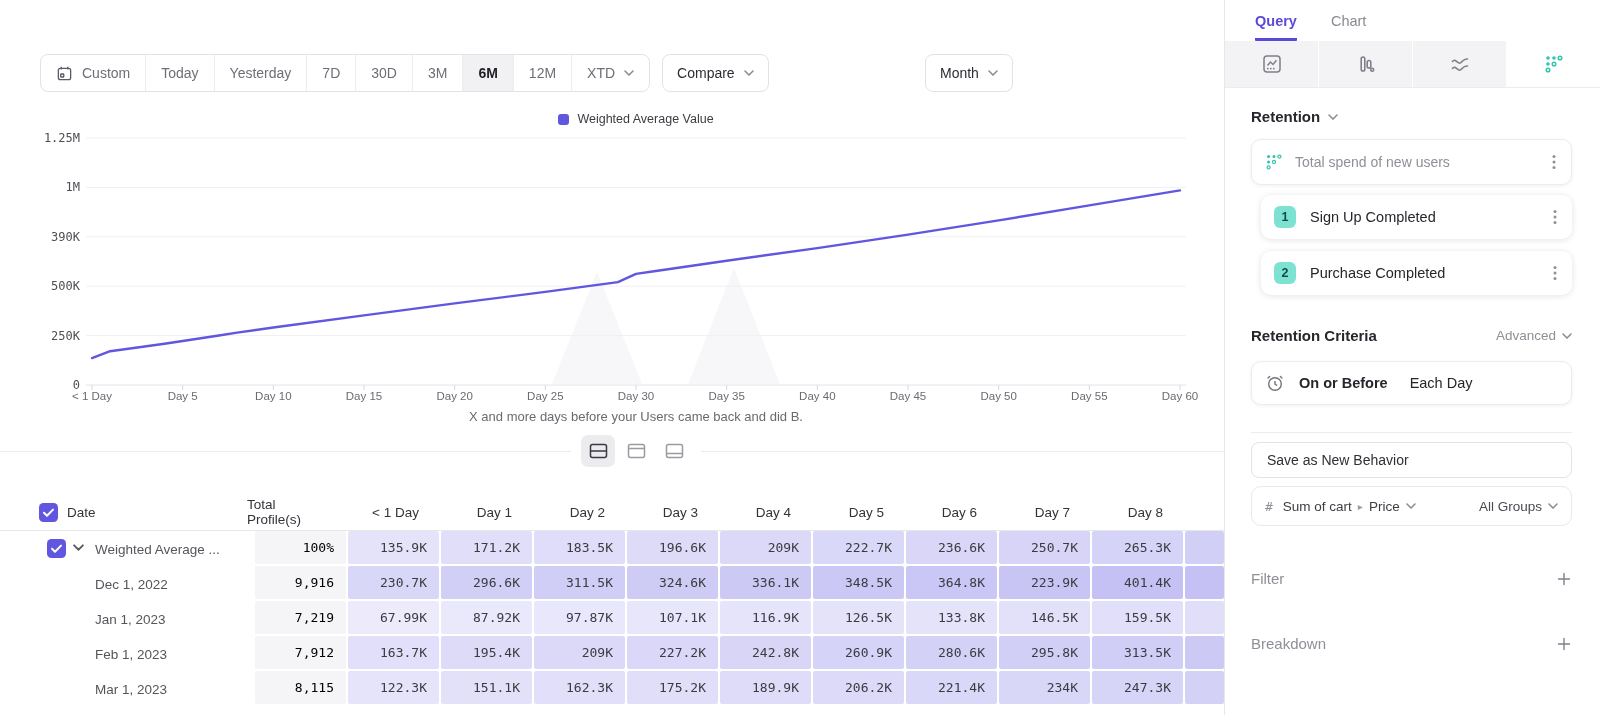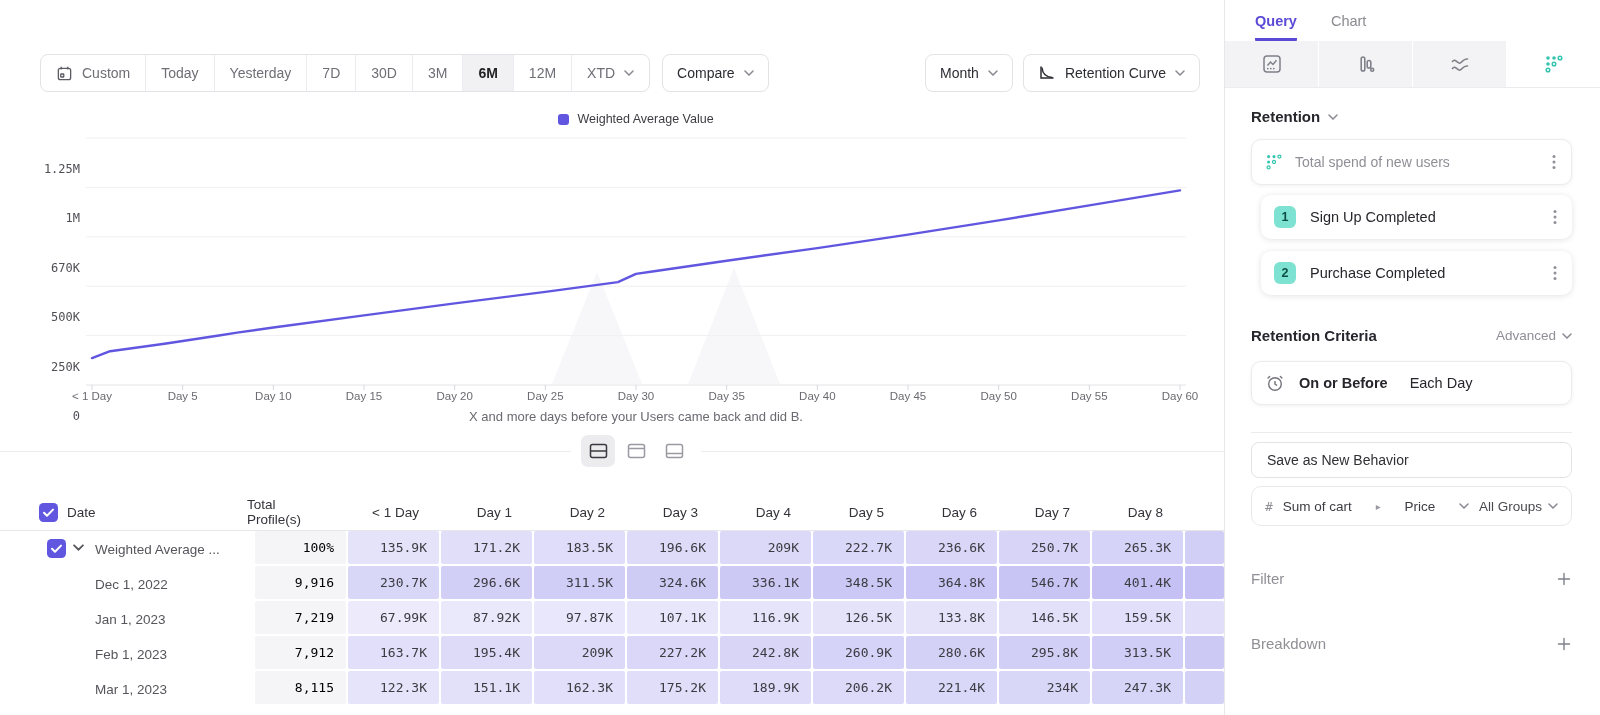--- a/index.html
+++ b/index.html
@@ -1,18 +1,18 @@
 <!DOCTYPE html>
 <html><head>
 <meta charset="utf-8">
 <style>
   html,body { margin:0; padding:0; background:#fff; }
   .app { position:relative; width:1600px; height:715px; background:#fff; overflow:hidden;
          font-family:"Liberation Sans",sans-serif; color:#2c2c33; }
-  .mono { font-family:"DejaVu Sans Mono",monospace;margin-top:31px; }
+  .mono { font-family:"DejaVu Sans Mono",monospace; }
 
   
   .toolbar { position:absolute; left:40px; top:54px; display:flex; align-items:center; gap:12px; }
   .toolbar-right { position:absolute; left:925px; top:54px; display:flex; gap:10px; }
   .seg { display:flex; border:1px solid #e3e3e7; border-radius:8px; background:#fff; height:38px; box-sizing:border-box; overflow:hidden; }
   .seg-btn { display:flex; align-items:center; gap:9px; padding:0 15px; font-size:14px; color:#6e6e76;
              border-right:1px solid #ececf0; cursor:pointer; white-space:nowrap; }
   .seg-btn:last-child { border-right:none; }
   .seg-btn.active { background:#f1f1f3; color:#1f1f24; font-weight:bold; }
   .btn { display:flex; align-items:center; gap:9px; border:1px solid #e3e3e7; border-radius:8px; padding:0 14px;
@@ -80,21 +80,21 @@
   .criteria-title { font-size:15px; font-weight:bold; color:#26262c; }
   .advanced { display:flex; align-items:center; gap:6px; font-size:13.5px; color:#8f8f97; cursor:pointer; }
   .criteria-card { height:44px; margin-top:17px; gap:14px; }
   .cond { font-size:14.5px; font-weight:bold; color:#26262c; cursor:pointer; }
   .window { font-size:14.5px; color:#26262c; margin-left:8px; cursor:pointer; }
   .sb-divider { height:1px; background:#ececef; margin-top:27px; }
   .save-btn { margin-top:9px; height:36px; border:1px solid #e3e3e7; border-radius:8px; display:flex; align-items:center;
               padding:0 15px; font-size:14px; color:#2f2f35; background:#fff; cursor:pointer; box-sizing:border-box; }
   .measure-box { height:40px; margin-top:8px; gap:10px; box-shadow:none; border-color:#e9e9ed; }
   .hash { font-family:"DejaVu Sans Mono",monospace; font-size:13px; color:#8f8f97; }
-  .measure-label { font-size:13.5px; color:#3c3c43; display:flex; align-items:center; gap:6px; flex:1; cursor:pointer;justify-content:space-between; }
+  .measure-label { font-size:13.5px; color:#3c3c43; display:flex; align-items:center; gap:6px; flex:1; cursor:pointer; }
   .prop-arrow { color:#9a9aa2; font-size:10px; }
   .groups { display:flex; align-items:center; gap:6px; font-size:13.5px; color:#4a4a52; cursor:pointer; }
   .add-row { display:flex; justify-content:space-between; align-items:center; margin-top:44px; }
   .add-row-label { font-size:15px; color:#8f8f97; }
   .plus { cursor:pointer; line-height:0; }
 </style>
 </head>
 <body>
 
 <div class="app">
@@ -147,34 +147,20 @@
           <svg width="10" height="6" viewBox="0 0 10 6" fill="none" stroke="currentColor" stroke-width="1.5" stroke-linecap="round">
               <path d="M1 1l4 4 4-4"></path>
             </svg>
         </span>
       </div>
     </div>
 
     <div class="toolbar-right">
       <div class="btn">
         <span>Month</span>
-        <span class="chev">
-          <svg width="10" height="6" viewBox="0 0 10 6" fill="none" stroke="currentColor" stroke-width="1.5" stroke-linecap="round">
-              <path d="M1 1l4 4 4-4"></path>
-            </svg>
-        </span>
-      </div>
-      <div class="btn">
-        <span style="line-height:0">
-          <svg width="18" height="16" viewBox="0 0 18 16" fill="none" stroke="#2c2c33" stroke-width="1.5" stroke-linecap="round">
-              <path d="M3 2v11h12"></path>
-              <path d="M4 3c.6 5.5 4.6 9 10 9.5"></path>
-            </svg>
-        </span>
-        <span>Retention Curve</span>
         <span class="chev">
           <svg width="10" height="6" viewBox="0 0 10 6" fill="none" stroke="currentColor" stroke-width="1.5" stroke-linecap="round">
               <path d="M1 1l4 4 4-4"></path>
             </svg>
         </span>
       </div>
     </div>
 
     <div class="legend">
       <span class="legend-swatch" style="background: rgb(97, 86, 224);"></span>
@@ -203,21 +189,21 @@
         <line x1="908" y1="385" x2="908" y2="390" stroke="#d8d8dc" stroke-width="1"></line>
         <line x1="998.6666666666667" y1="385" x2="998.6666666666667" y2="390" stroke="#d8d8dc" stroke-width="1"></line>
         <line x1="1089.3333333333333" y1="385" x2="1089.3333333333333" y2="390" stroke="#d8d8dc" stroke-width="1"></line>
         <line x1="1180" y1="385" x2="1180" y2="390" stroke="#d8d8dc" stroke-width="1"></line>
         <polyline points="92.0,358.1 110.1,351.2 128.3,348.7 146.4,346.2 164.5,343.7 182.7,341.0 200.8,338.2 218.9,335.5 237.1,332.6 273.3,327.5 364.0,315.4 454.7,303.4 545.3,291.9 617.9,282.1 636.0,273.9 654.1,271.2 726.7,260.7 817.3,248.1 908.0,234.6 998.7,220.4 1089.3,205.4 1180.0,190.4" fill="none" stroke="#6156e0" stroke-width="2.4" stroke-linejoin="round" stroke-linecap="round"></polyline>
       </svg>
     <div id="ylabels">
         <div class="ylab mono" style="top: 378px;">0</div>
         <div class="ylab mono" style="top: 328.6px;">250K</div>
         <div class="ylab mono" style="top: 279.2px;">500K</div>
-        <div class="ylab mono" style="top: 229.8px;">670K</div>
+        <div class="ylab mono" style="top: 229.8px;">390K</div>
         <div class="ylab mono" style="top: 180.4px;">1M</div>
         <div class="ylab mono" style="top: 131px;">1.25M</div>
       </div>
     <div id="xlabels">
         <div class="xlab" style="left: 50px;">&lt; 1 Day</div>
         <div class="xlab" style="left: 140.667px;">Day 5</div>
         <div class="xlab" style="left: 231.333px;">Day 10</div>
         <div class="xlab" style="left: 322px;">Day 15</div>
         <div class="xlab" style="left: 412.667px;">Day 20</div>
         <div class="xlab" style="left: 503.333px;">Day 25</div>
@@ -305,21 +291,21 @@
               <span class="row-lbl">Dec 1, 2022</span>
             </div>
             <div class="cell total-cell">9,916</div>
             <div class="cell" style="background: rgba(97, 86, 224, 0.24);">230.7K</div>
             <div class="cell" style="background: rgba(97, 86, 224, 0.286);">296.6K</div>
             <div class="cell" style="background: rgba(97, 86, 224, 0.298);">311.5K</div>
             <div class="cell" style="background: rgba(97, 86, 224, 0.31);">324.6K</div>
             <div class="cell" style="background: rgba(97, 86, 224, 0.318);">336.1K</div>
             <div class="cell" style="background: rgba(97, 86, 224, 0.325);">348.5K</div>
             <div class="cell" style="background: rgba(97, 86, 224, 0.337);">364.8K</div>
-            <div class="cell" style="background: rgba(97, 86, 224, 0.35);">546.7K</div>
+            <div class="cell" style="background: rgba(97, 86, 224, 0.35);">223.9K</div>
             <div class="cell" style="background: rgba(97, 86, 224, 0.365);">401.4K</div>
             <div class="cell strip-cell" style="background: rgba(97, 86, 224, 0.37);"></div>
           </div>
           <div class="trow">
             <div class="date-cell">
               <span class="row-lbl">Jan 1, 2023</span>
             </div>
             <div class="cell total-cell">7,219</div>
             <div class="cell" style="background: rgba(97, 86, 224, 0.12);">67.99K</div>
             <div class="cell" style="background: rgba(97, 86, 224, 0.133);">87.92K</div>

